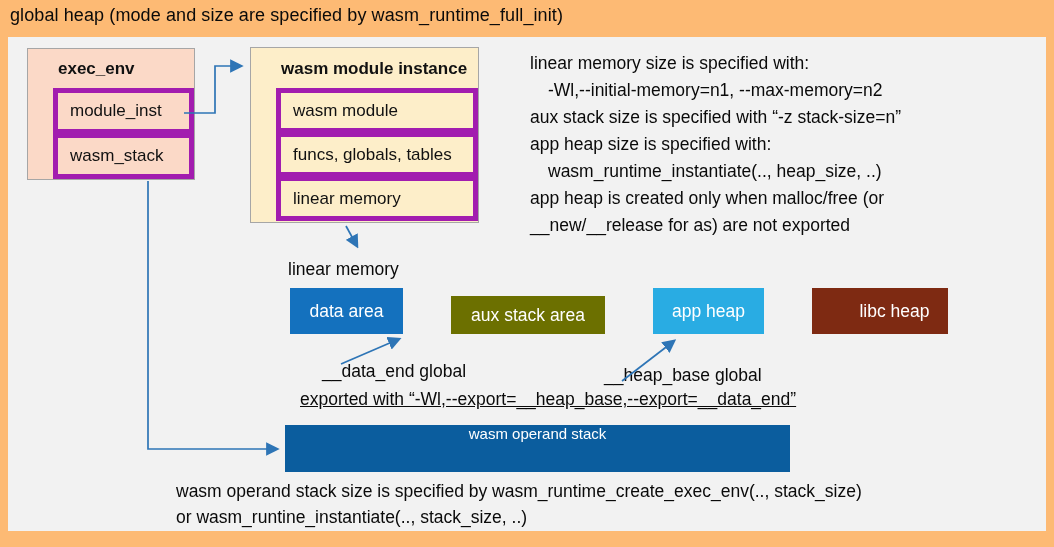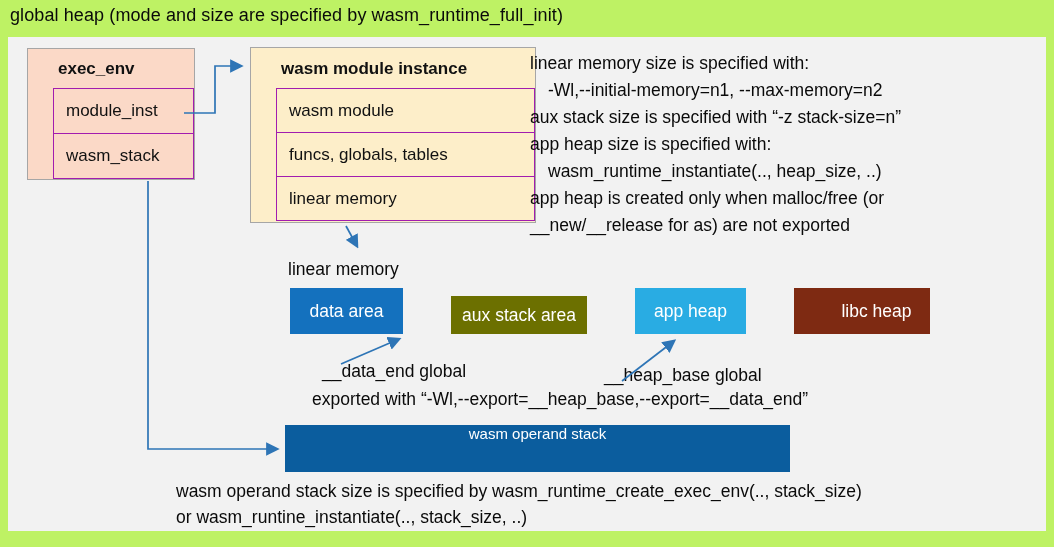--- a/index.html
+++ b/index.html
@@ -1,47 +1,47 @@
 <!DOCTYPE html>
 <html><head>
 <meta charset="utf-8">
 <style>
   html,body{margin:0;padding:0;}
   body{font-family:"Liberation Sans", sans-serif; background:#fff;}
-  #canvas{position:relative; width:1054px; height:547px; background:#bef264; overflow:hidden;}
+  #canvas{position:relative; width:1054px; height:547px; background:#fdba74; overflow:hidden;}
   .title{position:absolute; left:10px; top:5px; font-size:18px; color:#0a0a0a; letter-spacing:0.1px;}
   .panel{position:absolute; left:8px; top:37px; width:1038px; height:494px; background:#f2f2f2;}
 
   
   .struct{position:absolute; border:1px solid #a6a6a6; box-sizing:border-box; font-size:17px; color:#111;}
   .struct .hdr{display:flex; align-items:center; padding-left:30px; box-sizing:border-box;font-weight:bold;}
-  .struct .row{margin-left:25px; margin-top:-1px; border:1px solid #a21caf; box-sizing:border-box;
+  .struct .row{margin-left:25px; margin-top:-1px; border:5px solid #a21caf; box-sizing:border-box;
                display:flex; align-items:center; padding-left:12px;}
   #exec-box{left:27px; top:48px; width:168px; height:132px; background:#fbd9c7;}
   #exec-box .hdr{height:40px;}
   #exec-box .row{height:46px; background:#fbd9c7;}
-  #inst-box{left:250px; top:47px; width:286px; height:176px; background:#fdeec9;}
+  #inst-box{left:250px; top:47px; width:229px; height:176px; background:#fdeec9;}
   #inst-box .hdr{height:41px;}
   #inst-box .row{height:45px; background:#fdeec9;padding-left:12px;}
 
   
   .notes{position:absolute; left:530px; top:50px; width:510px; font-size:17.5px; line-height:27px; color:#0a0a0a;}
   .notes .line{white-space:nowrap;}
   .notes .indent{padding-left:18px;}
 
   
   .lm-label{position:absolute; left:288px; top:259px; font-size:17.5px; color:#0a0a0a;}
   .membar{position:absolute; left:290px; top:288px; height:46px; display:flex;gap:48px;}
   .seg{display:flex; align-items:center; justify-content:center; font-size:17.5px; box-sizing:border-box;}
   .seg-enlarged{border:3px dashed #000;}
 
   .ann{position:absolute; font-size:17.5px; color:#0a0a0a; white-space:nowrap;}
   #ann-data-end{left:322px; top:361px;}
   #ann-heap-base{left:604px; top:365px;}
-  #ann-export{left:312px; top:389px;}
+  #ann-export{left:300px; top:389px;text-decoration:underline;}
 
   
   .opbar{position:absolute; left:285px; top:425px; width:505px; height:47px;
          display:flex; justify-content:center;
          color:#fff; font-size:15px;}
   .bottom-notes{position:absolute; left:176px; top:478px; font-size:17.5px; line-height:26px; color:#0a0a0a;}
   .bottom-notes .line{white-space:nowrap;}
 
   svg.wires{position:absolute; left:0; top:0; pointer-events:none;}
 </style>
@@ -73,21 +73,21 @@
     <div class="line">aux stack size is specified with “-z stack-size=n”</div>
     <div class="line">app heap size is specified with:</div>
     <div class="line indent">wasm_runtime_instantiate(.., heap_size, ..)</div>
     <div class="line">app heap is created only when malloc/free (or</div>
     <div class="line">__new/__release for as) are not exported</div>
   </div>
 
   <div class="lm-label">linear memory</div>
   <div class="membar">
     <div class="seg" style="width: 113px; background-color: rgb(20, 113, 190); color: rgb(255, 255, 255);">data area</div>
-    <div class="seg" style="width: 136px; background-color: rgb(108, 112, 0); color: rgb(255, 255, 255); margin-top: 8px;">aux stack area</div>
+    <div class="seg" style="width: 154px; background-color: rgb(108, 112, 0); color: rgb(255, 255, 255); margin-top: 8px;">aux stack area</div>
     <div class="seg" style="width: 111px; background-color: rgb(41, 172, 227); color: rgb(255, 255, 255);">app heap</div>
     <div class="seg" style="width: 136px; background-color: rgb(126, 42, 18); color: rgb(255, 255, 255); padding-left: 29px;">libc heap</div>
   </div>
 
   <div class="ann" id="ann-data-end">__data_end global</div>
   <div class="ann" id="ann-heap-base">__heap_base global</div>
   <div class="ann" id="ann-export">exported with “-Wl,--export=__heap_base,--export=__data_end”</div>
 
   <div class="opbar" style="background-color: rgb(11, 93, 158);">
     <span>wasm operand stack</span>

